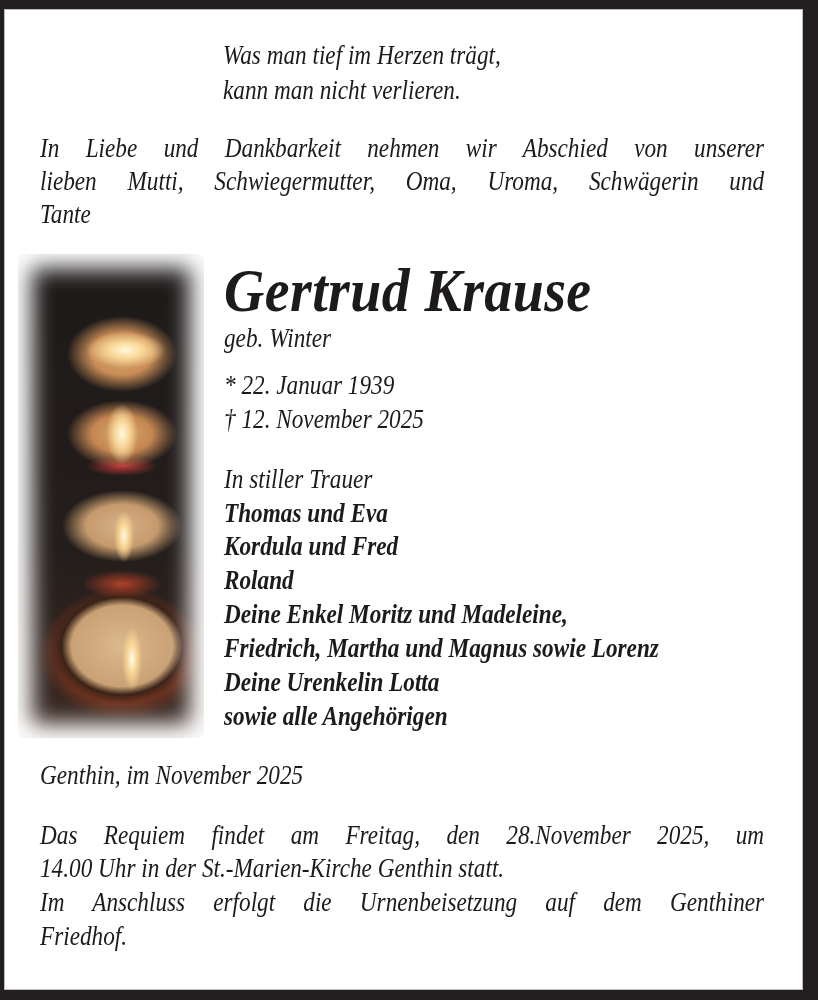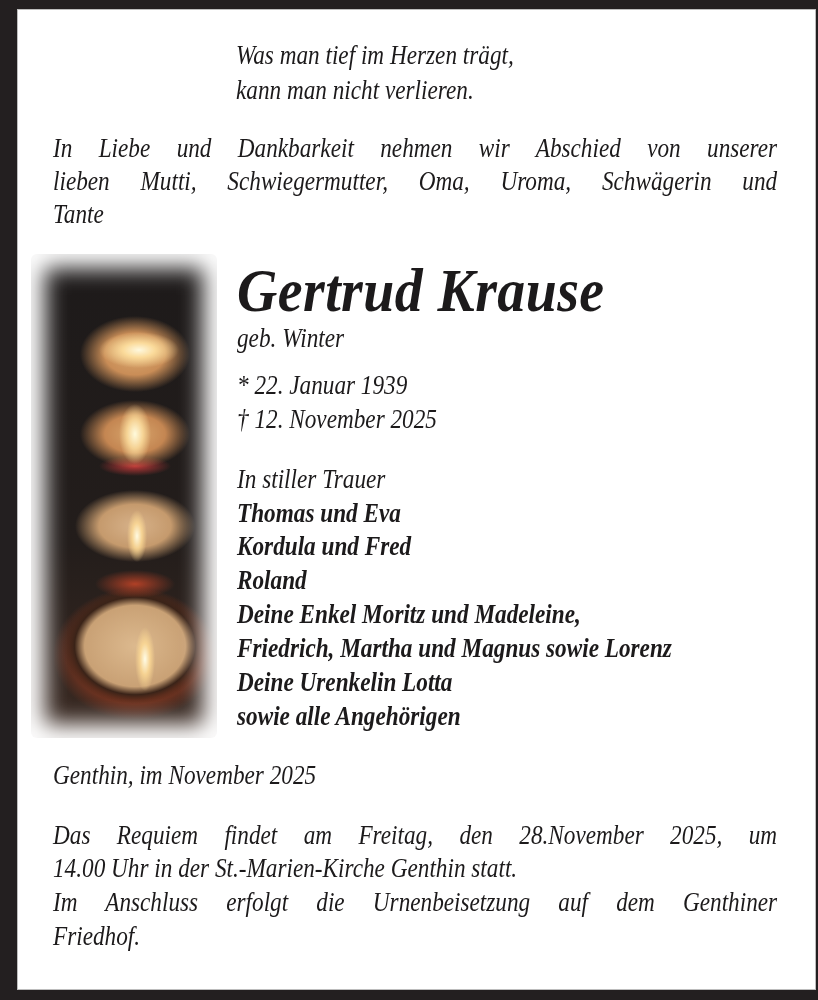--- a/index.html
+++ b/index.html
@@ -6,21 +6,21 @@
   body {
     width: 818px; height: 1000px;
     background: #231f20;
     position: relative;
     overflow: hidden;
     font-family: "Liberation Serif", "DejaVu Serif", serif;
     color: #1c1a1b;
   }
   .card {
     position: absolute;
-    left: 17px; top: 9px;
+    left: 4px; top: 9px;
     width: 799px; height: 981px;
     background: #ffffff;
     box-shadow: inset 0 0 0 1px #bdbdbd;
   }
   .line {
     position: absolute;
     white-space: nowrap;
     font-style: italic;
     transform-origin: left top;
   }

